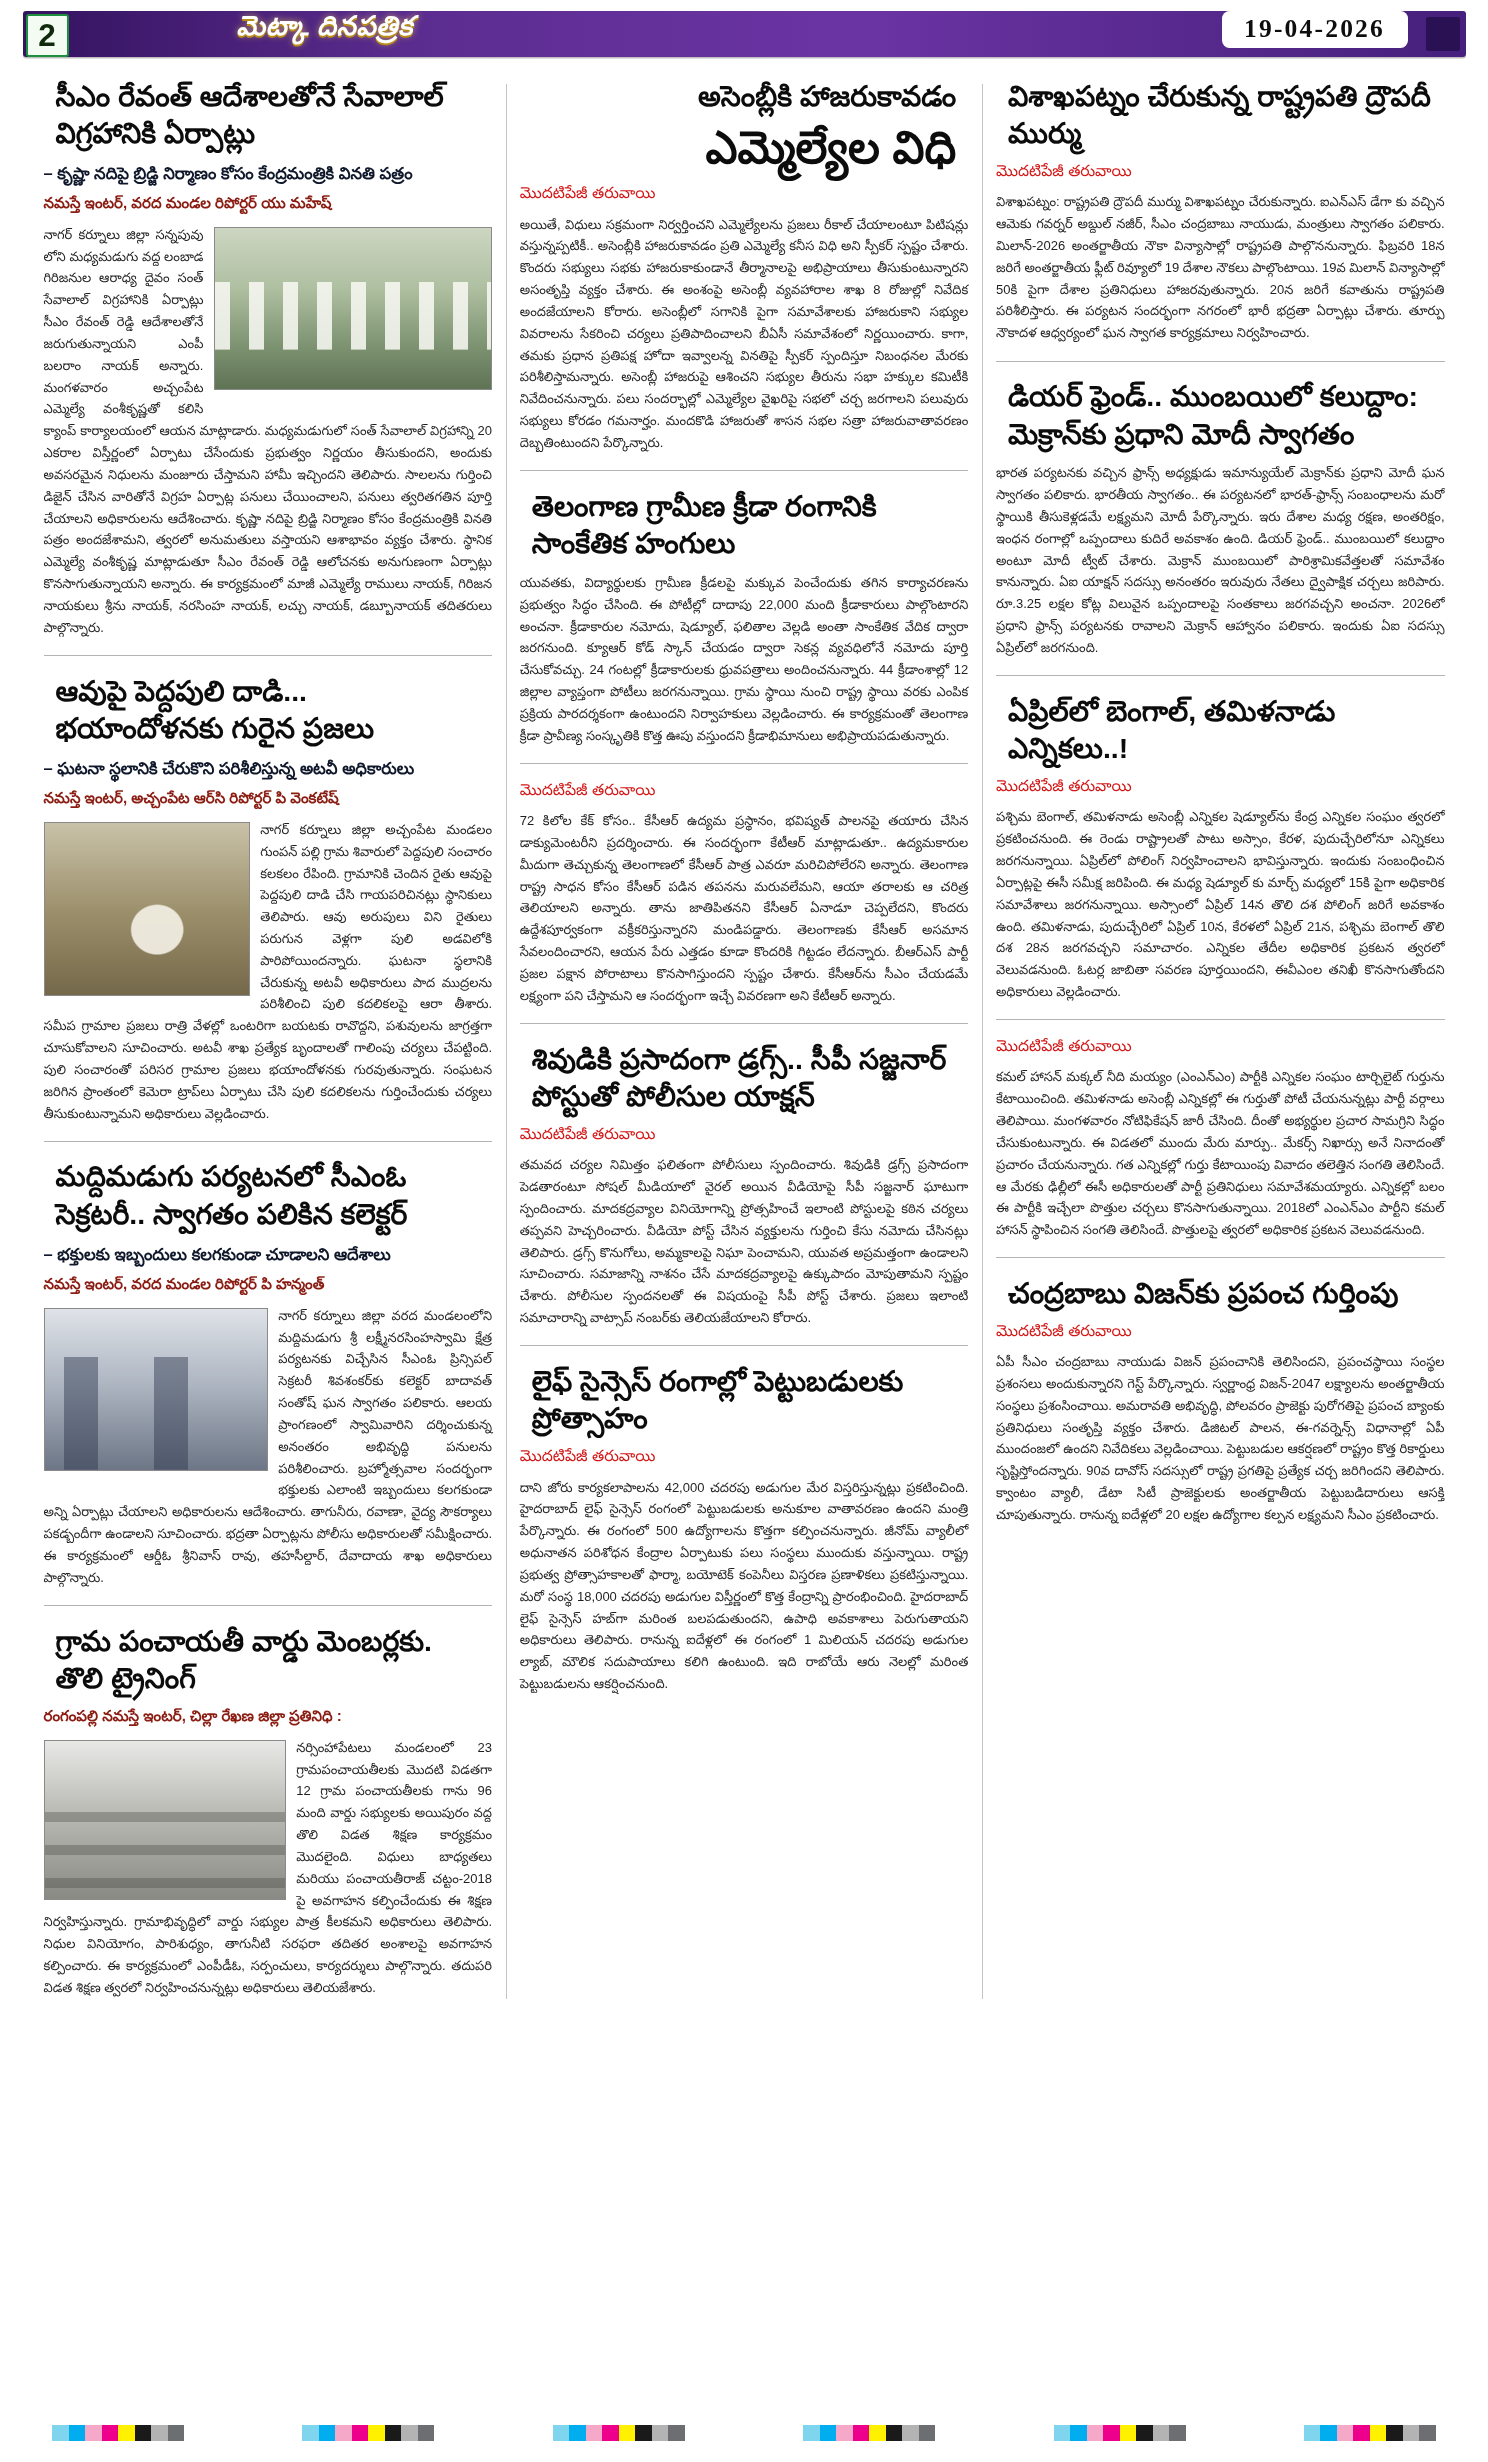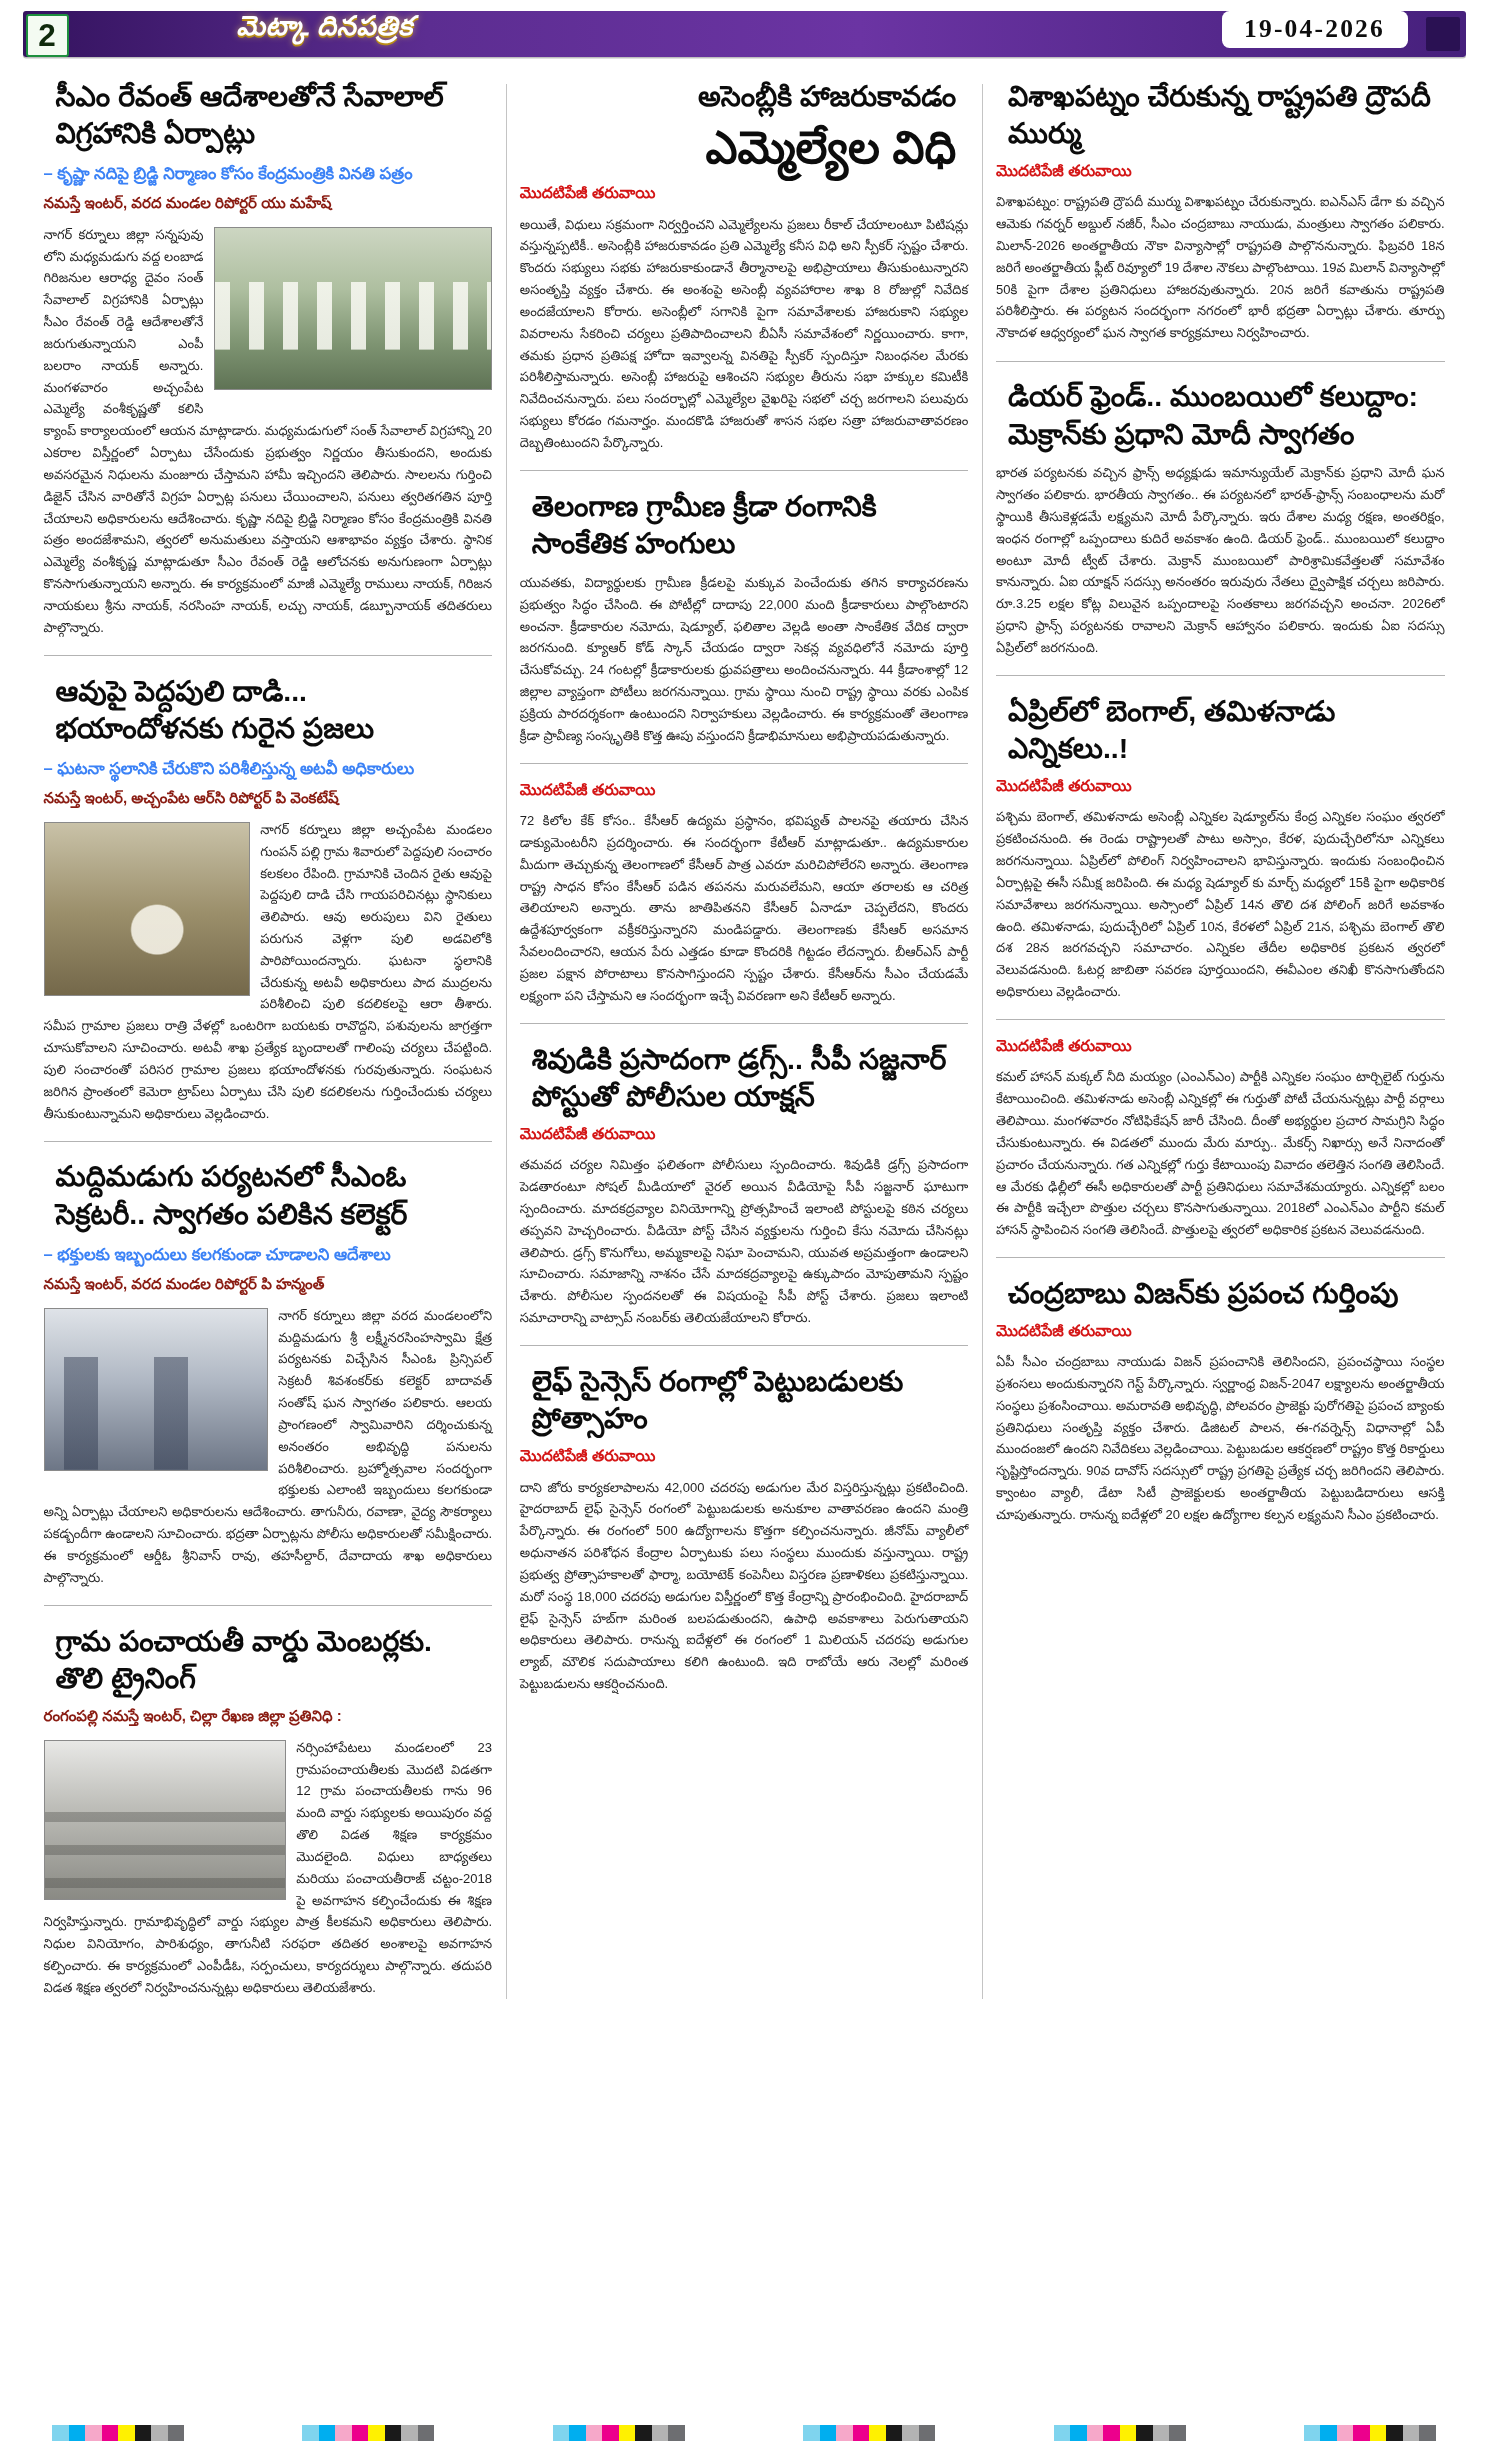--- a/index.html
+++ b/index.html
@@ -27,23 +27,23 @@
   .vrule{width:0.7px;background:#c4c4c4;margin-top:6px;}
 
   
   .article{position:relative;}
   .article::after{content:"";display:block;clear:both;}
   .article + .article{border-top:0.7px solid #b3b3b3;margin-top:16.5px;padding-top:16.5px;}
   .headline{font-size:28.5px;line-height:1.32;font-weight:700;margin:0 12px 9px;color:#0c0c0c;}
   .headline.center{text-align:right;}
   .headline .top-line{display:block;font-size:28.5px;margin-bottom:6px;}
   .headline .xl-line{display:block;font-size:45px;line-height:1.2;}
-  .subhead{color:#3b82f6;font-size:16.5px;font-weight:600;margin:0 0 9px;line-height:1.4;}
+  .subhead{color:#0f172a;font-size:16.5px;font-weight:600;margin:0 0 9px;line-height:1.4;}
   .byline{color:#8a1c12;font-size:15px;font-weight:700;margin:0 0 9px;}
-  .cont{color:#d41616;font-size:15.7px;font-weight:700;margin:0 0 7.5px;}
+  .cont{color:#d41616;font-size:15.7px;font-weight:400;margin:0 0 7.5px;}
   .body{font-size:13px;line-height:1.68;text-align:justify;margin:0;color:#1f1f1f;}
 
   
   .photo{border:0.7px solid #8a8a8a;box-sizing:border-box;}
   .fr{float:right;margin:3px 0 9px 10.5px;}
   .fl{float:left;margin:3px 10.5px 9px 0;}
   .ph1{width:62%;height:163px;
        background-image:repeating-linear-gradient(90deg,rgba(250,250,244,.85) 0 15px,rgba(250,250,244,0) 15px 34px),
                         linear-gradient(180deg,#cdd6c2 0%,#aebfa0 38%,#7e9472 72%,#5f7355 100%);
        background-size:100% 42%,100% 100%;background-position:0 58%,0 0;background-repeat:no-repeat;}

